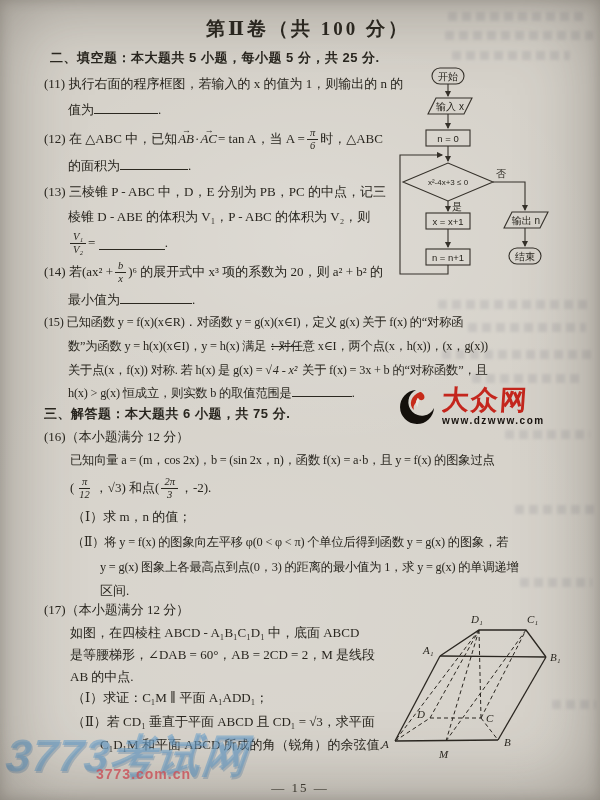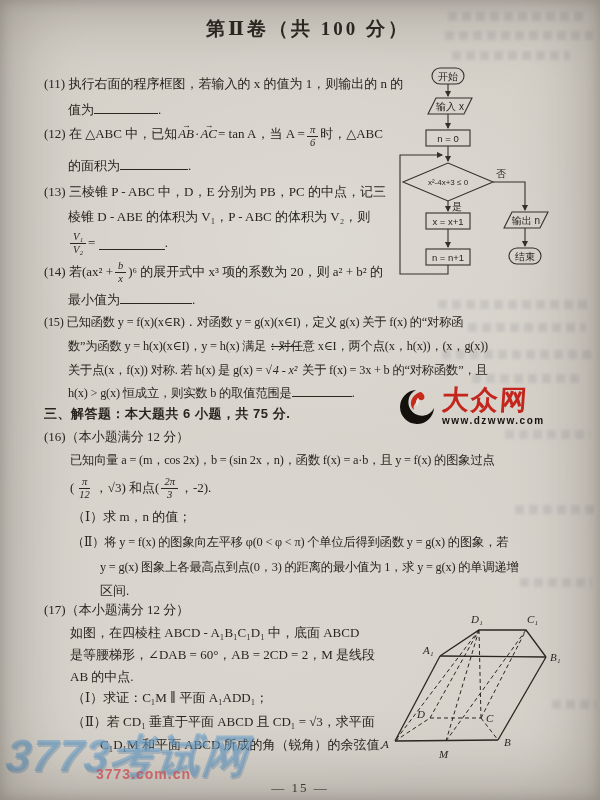--- a/index.html
+++ b/index.html
@@ -58,29 +58,30 @@
   <div class="bleed" style="left:468px;top:323px;width:118px"></div>
   <div class="bleed" style="left:442px;top:350px;width:150px"></div>
   <div class="bleed" style="left:472px;top:374px;width:112px"></div>
   <div class="bleed" style="left:505px;top:430px;width:85px"></div>
   <div class="bleed" style="left:515px;top:505px;width:80px"></div>
   <div class="bleed" style="left:520px;top:578px;width:72px"></div>
   <div class="bleed" style="left:552px;top:700px;width:44px"></div>
 
   <div class="title" style="top:16px">第Ⅱ卷（共 100 分）</div>
 
+  <div class="ln hd" style="left:50px;top:48px">二、填空题：本大题共 5 小题，每小题 5 分，共 25 分.</div>
 
   <div class="ln" style="left:44px;top:74px">
     <span>(11)</span>&nbsp;<span>执行右面的程序框图，若输入的 x 的值为 1，则输出的 n 的</span>
   </div>
   <div class="ln" style="left:68px;top:100px">
     <span>值为</span><span class="blank" style="width:64px"></span><span>.</span>
   </div>
 
-  <div class="ln" style="left:44px;top:124px;height:30px;display:flex;">
+  <div class="ln" style="left:44px;top:124px;height:30px;display:flex;align-items:center">
     <span>(12)</span>&nbsp;<span>在 △ABC 中，已知</span>
     <span class="vec"><span class="ar">→</span><span>AB</span></span>
     <span>·</span>
     <span class="vec"><span class="ar">→</span><span>AC</span></span>
     <span>= tan A，当 A =</span>
     <span class="frac">
         <span class="fn">π</span>
         <span class="fd">6</span>
       </span>
     <span>时，△ABC</span>

